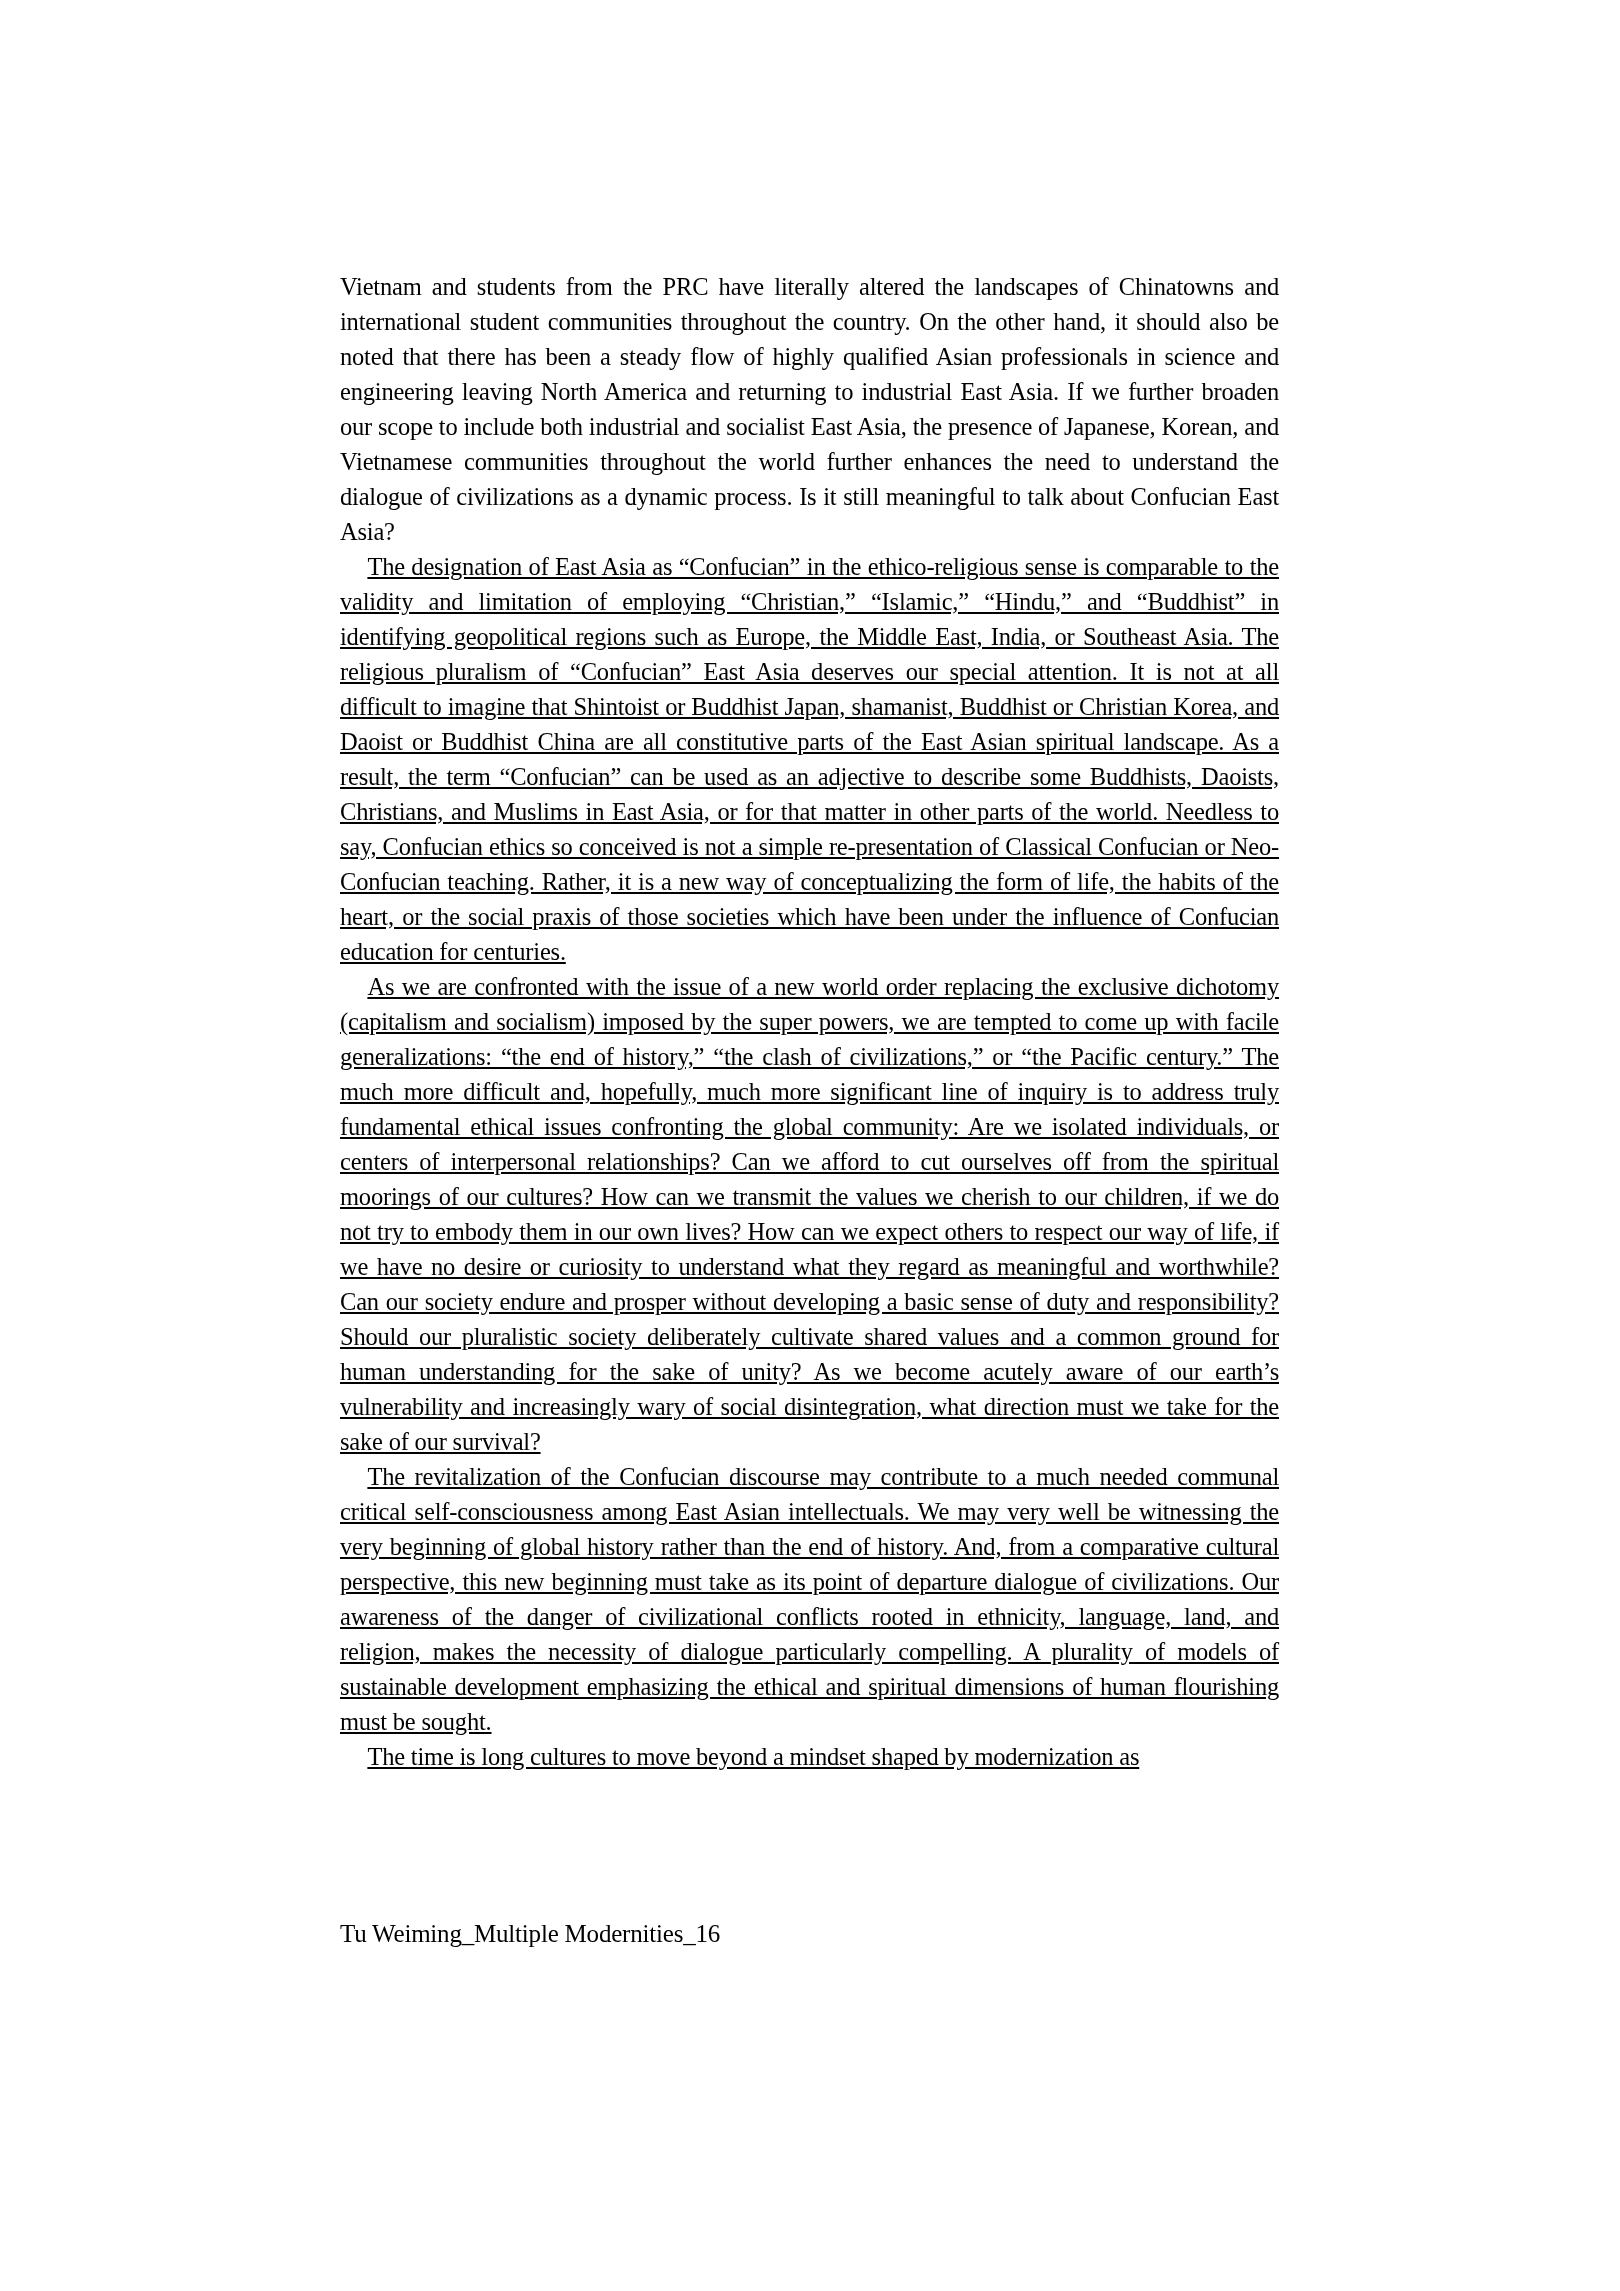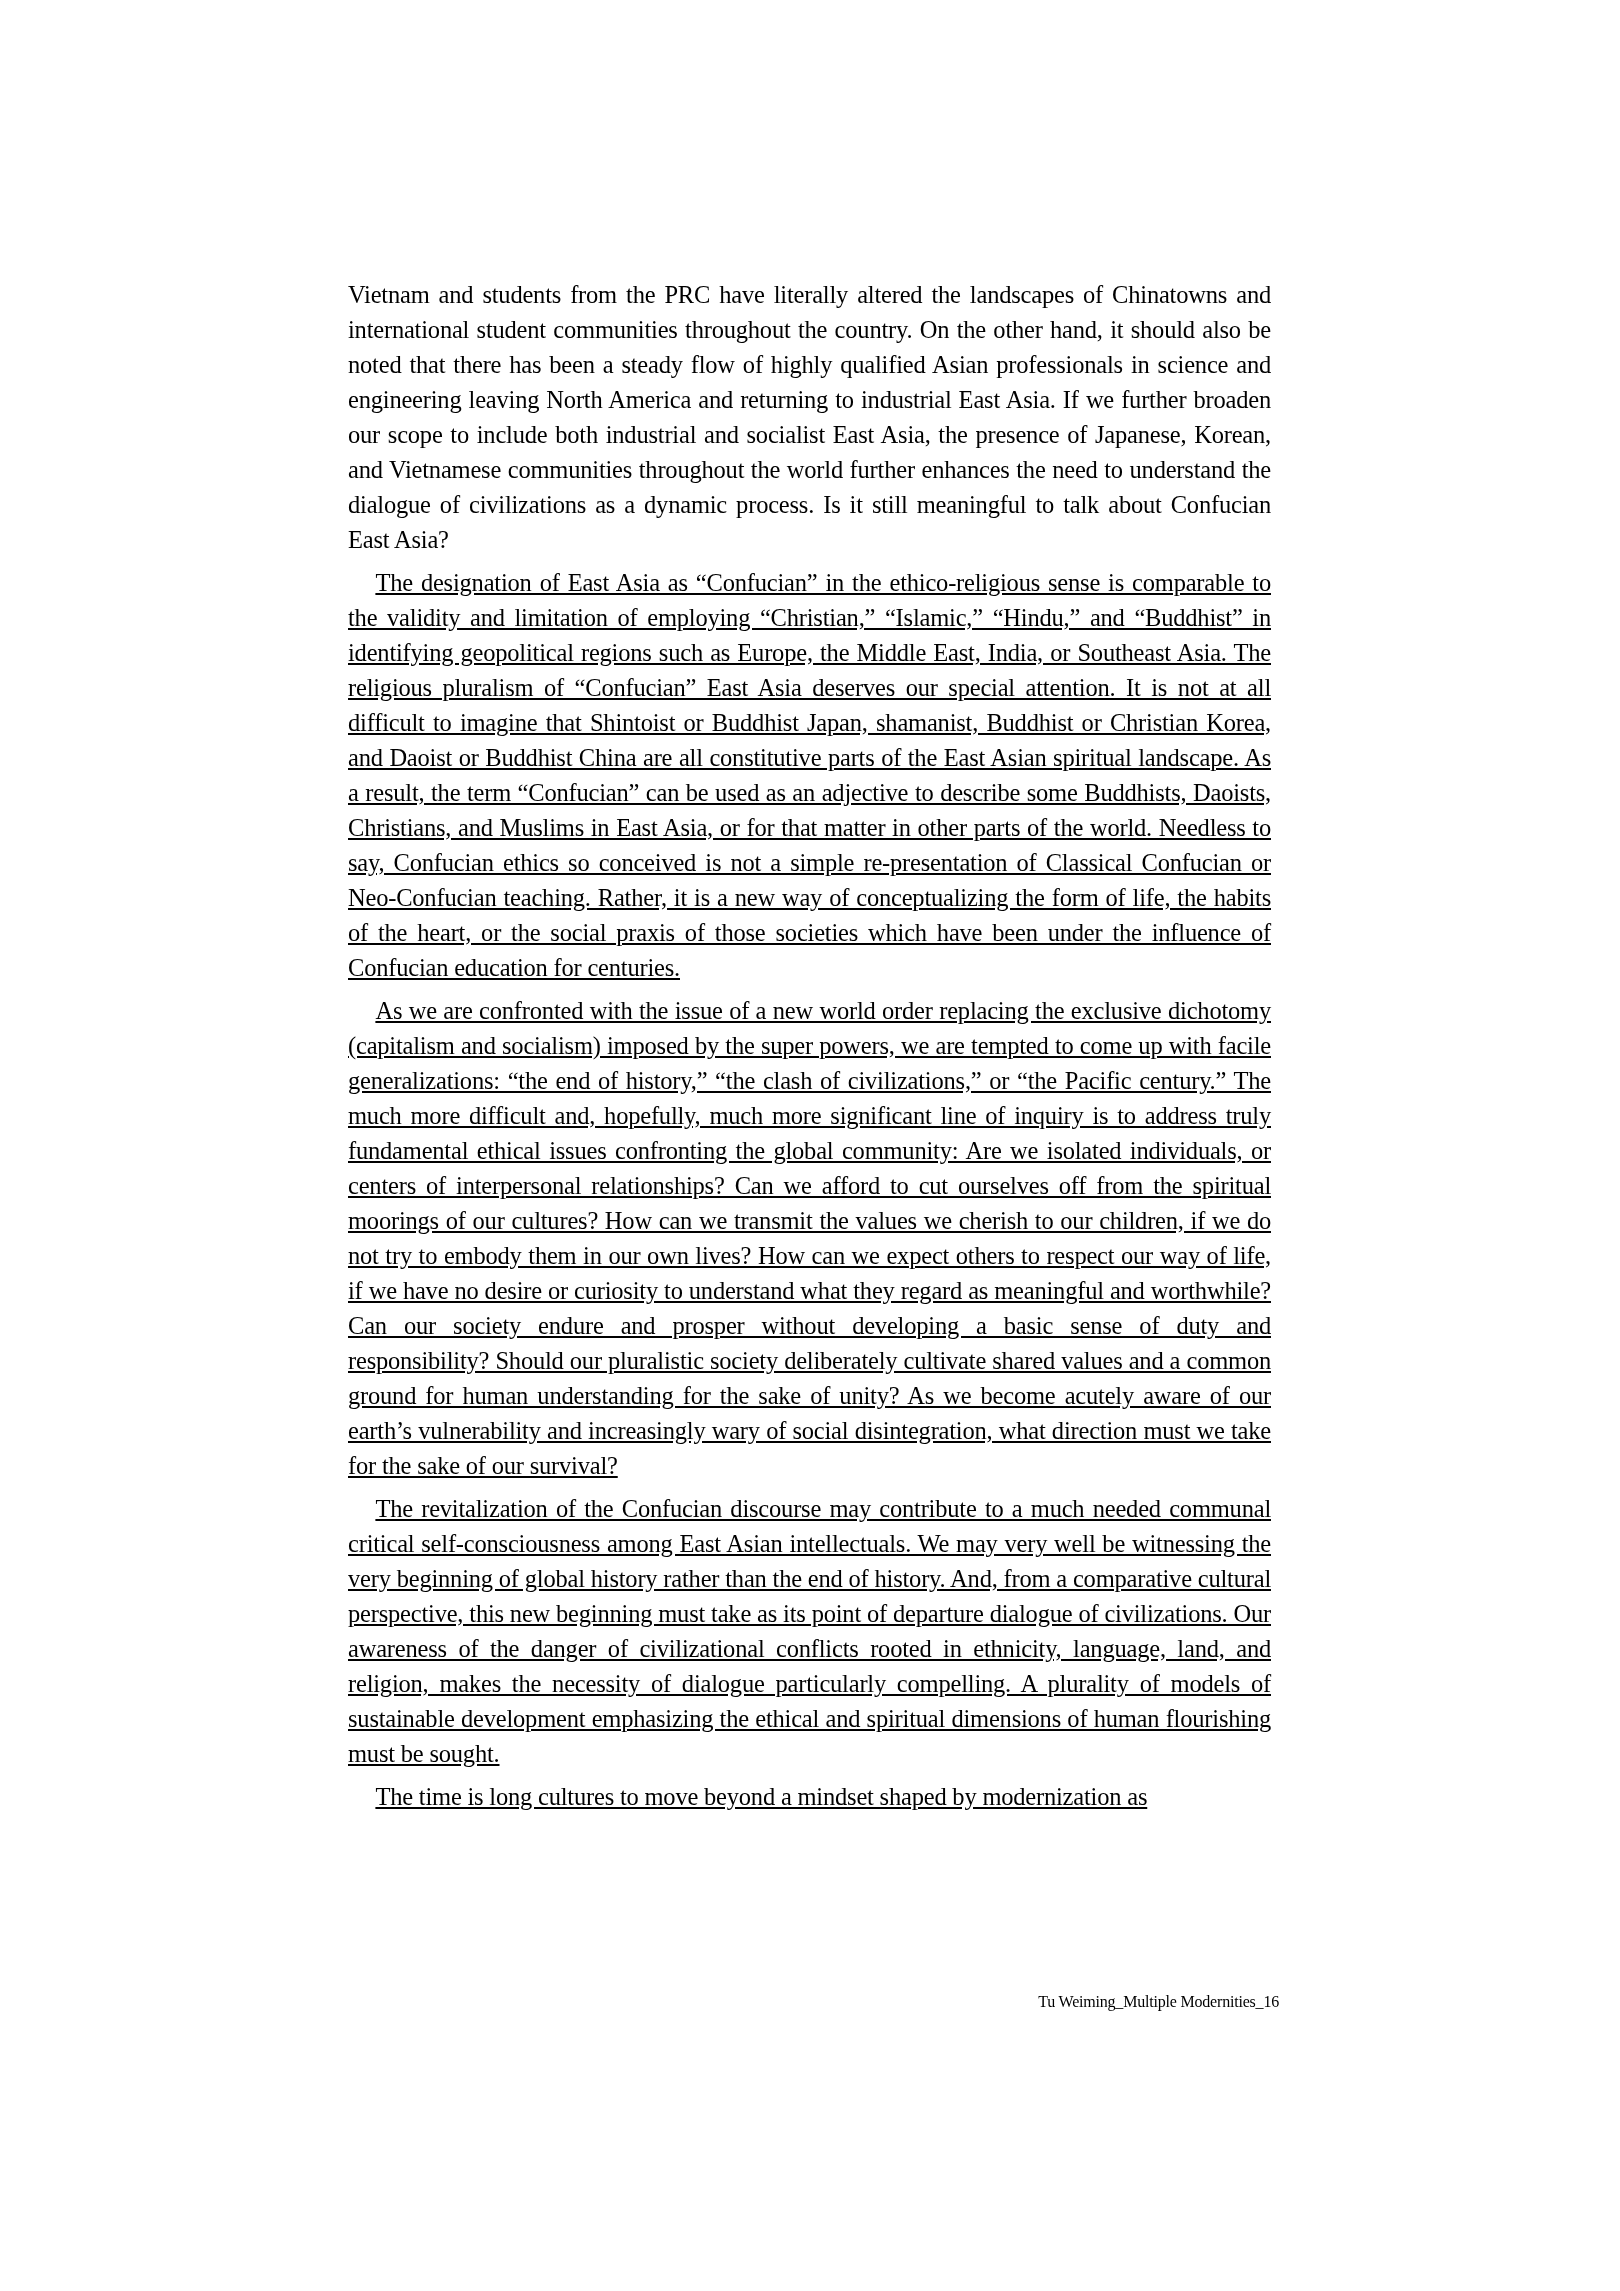--- a/index.html
+++ b/index.html
@@ -21,36 +21,35 @@
     left: 340px;
     top: 269px;
     width: 939px;
     font-size: 24.5px;
     line-height: 35px;
     letter-spacing: -0.2px;
     text-align: justify;
     hyphens: none;
   }
   .para {
-    margin: 8px;
+    margin: 0;
     padding: 0;
   }
   .para.indent {
     text-indent: 27.4px;
     text-decoration: underline;
   }
   .page-footer {
     position: absolute;
     left: 340px;
-    top: 1984px;
+    top: 1916px;
     width: 939px;
-    font-size: 16px;
+    font-size: 25px;
     line-height: 35px;
     letter-spacing: -0.2px;
-    text-align: right;
   }
 </style>
 </head>
 <body>
 
 <div class="page">
   <div class="text-block">
     <p class="para">Vietnam and students from the PRC have literally altered the landscapes of Chinatowns and international student communities throughout the country. On the other hand, it should also be noted that there has been a steady flow of highly qualified Asian professionals in science and engineering leaving North America and returning to industrial East Asia. If we further broaden our scope to include both industrial and socialist East Asia, the presence of Japanese, Korean, and Vietnamese communities throughout the world further enhances the need to understand the dialogue of civilizations as a dynamic process. Is it still meaningful to talk about Confucian East Asia?</p>
     <p class="para indent">The designation of East Asia as “Confucian” in the ethico-religious sense is comparable to the validity and limitation of employing “Christian,” “Islamic,” “Hindu,” and “Buddhist” in identifying geopolitical regions such as Europe, the Middle East, India, or Southeast Asia. The religious pluralism of “Confucian” East Asia deserves our special attention.  It is not at all difficult to imagine that Shintoist or Buddhist Japan, shamanist, Buddhist or Christian Korea, and Daoist or Buddhist China are all constitutive parts of the East Asian spiritual landscape. As a result, the term “Confucian” can be used as an adjective to describe some Buddhists, Daoists, Christians, and Muslims in East Asia, or for that matter in other parts of the world. Needless to say, Confucian ethics so conceived is not a simple re-presentation of Classical Confucian or Neo-Confucian teaching. Rather, it is a new way of conceptualizing the form of life, the habits of the heart, or the social praxis of those societies which have been under the influence of Confucian education for centuries.</p>
     <p class="para indent">As we are confronted with the issue of a new world order replacing the exclusive dichotomy (capitalism and socialism) imposed by the super powers, we are tempted to come up with facile generalizations: “the end of history,” “the clash of civilizations,” or “the Pacific century.” The much more difficult and, hopefully, much more significant line of inquiry is to address truly fundamental ethical issues confronting the global community: Are we isolated individuals, or centers of interpersonal relationships? Can we afford to cut ourselves off from the spiritual moorings of our cultures? How can we transmit the values we cherish to our children, if we do not try to embody them in our own lives? How can we expect others to respect our way of life, if we have no desire or curiosity to understand what they regard as meaningful and worthwhile? Can our society endure and prosper without developing a basic sense of duty and responsibility? Should our pluralistic society deliberately cultivate shared values and a common ground for human understanding for the sake of unity? As we become acutely aware of our earth’s vulnerability and increasingly wary of social disintegration, what direction must we take for the sake of our survival?</p>

